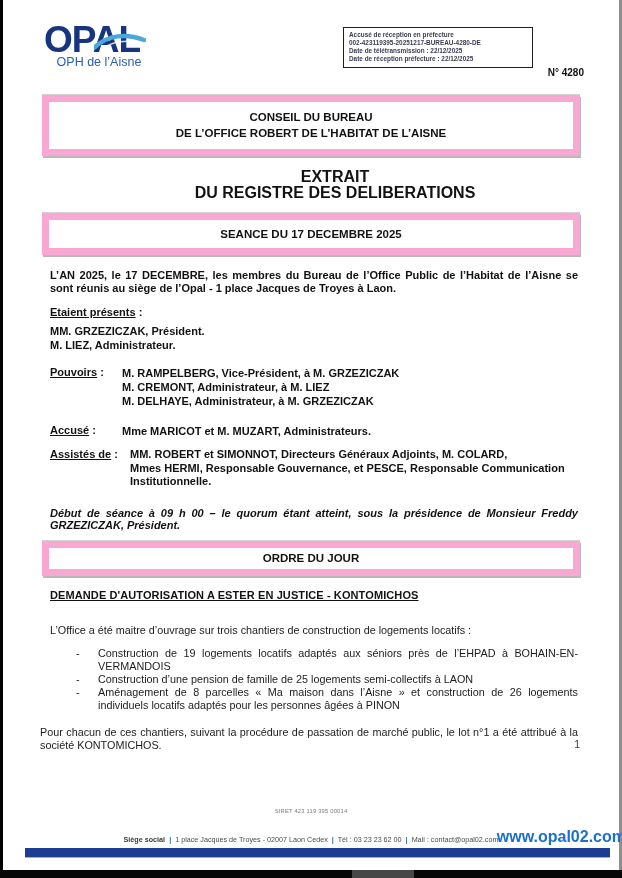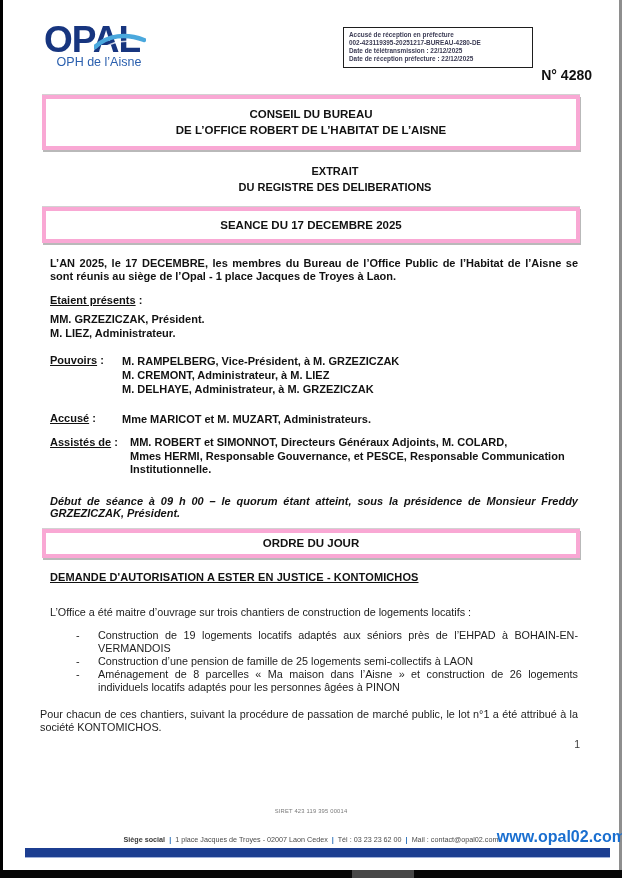--- a/index.html
+++ b/index.html
@@ -11,30 +11,30 @@
   .edge-right{position:absolute;right:0;top:0;width:3px;height:878px;background:#8e8e8e;}
   
   .logo{position:absolute;left:44px;top:22px;width:110px;}
   .logo-text{position:relative;font-size:37px;font-weight:900;color:#17357f;line-height:36px;letter-spacing:-1px;}
   .logo-swoosh{position:absolute;left:50px;top:9px;pointer-events:none;}
   .logo-sub{font-size:12.5px;color:#2a5fae;text-align:center;margin-top:-3px;white-space:nowrap;}
   .stamp{
     position:absolute;left:343px;top:27px;width:178px;border:1px solid #1e1e1e;
     padding:3px 5px 4px 5px;font-size:6.4px;line-height:8px;color:#3c3c55;font-weight:bold;
   }
-  .doc-number{position:absolute;right:30px;top:67px;font-size:14px;font-weight:bold;color:#111;}
+  .doc-number{position:absolute;right:38px;top:67px;font-size:10px;font-weight:bold;color:#111;}
   
   .box{
-    border:4px solid #f9a8d4;margin:0 42px;text-align:center;font-weight:bold;
+    border:7px solid #f9a8d4;margin:0 42px;text-align:center;font-weight:bold;
     box-shadow:1px 2px 0 #b9b9b9, 0 -1px 0 #d2d2d2;background:#fff;
   }
   .title-box{margin-top:95px;padding:7px 4px 8px 4px;font-size:11.5px;line-height:16px;}
   .session-box{margin-top:12px;padding:8px 4px;font-size:11.5px;}
   .agenda-box{margin-top:9px;padding:4px 4px 5px 4px;font-size:11.5px;}
-  .extract{text-align:center;font-weight:bold;font-size:11px;line-height:16px;margin-top:13px;margin-left:48px;}
+  .extract{text-align:center;font-weight:bold;font-size:16px;line-height:16px;margin-top:13px;margin-left:48px;}
   
   .tb{margin-left:50px;margin-right:44px;}
   .p-intro{margin-top:14px;font-size:11px;font-weight:bold;text-align:justify;line-height:13px;}
   .p-label{margin-top:11px;font-size:11px;font-weight:bold;}
   .u{text-decoration:underline;}
   .p-lines{margin-top:7px;font-size:11px;font-weight:bold;line-height:13.5px;}
   .grid-row{display:flex;align-items:flex-start;font-size:11px;font-weight:bold;}
   .grid-label{width:72px;flex:0 0 72px;}
   .grid-values{flex:1;line-height:14px;}
   .grid-values.tight{line-height:13.5px;}

